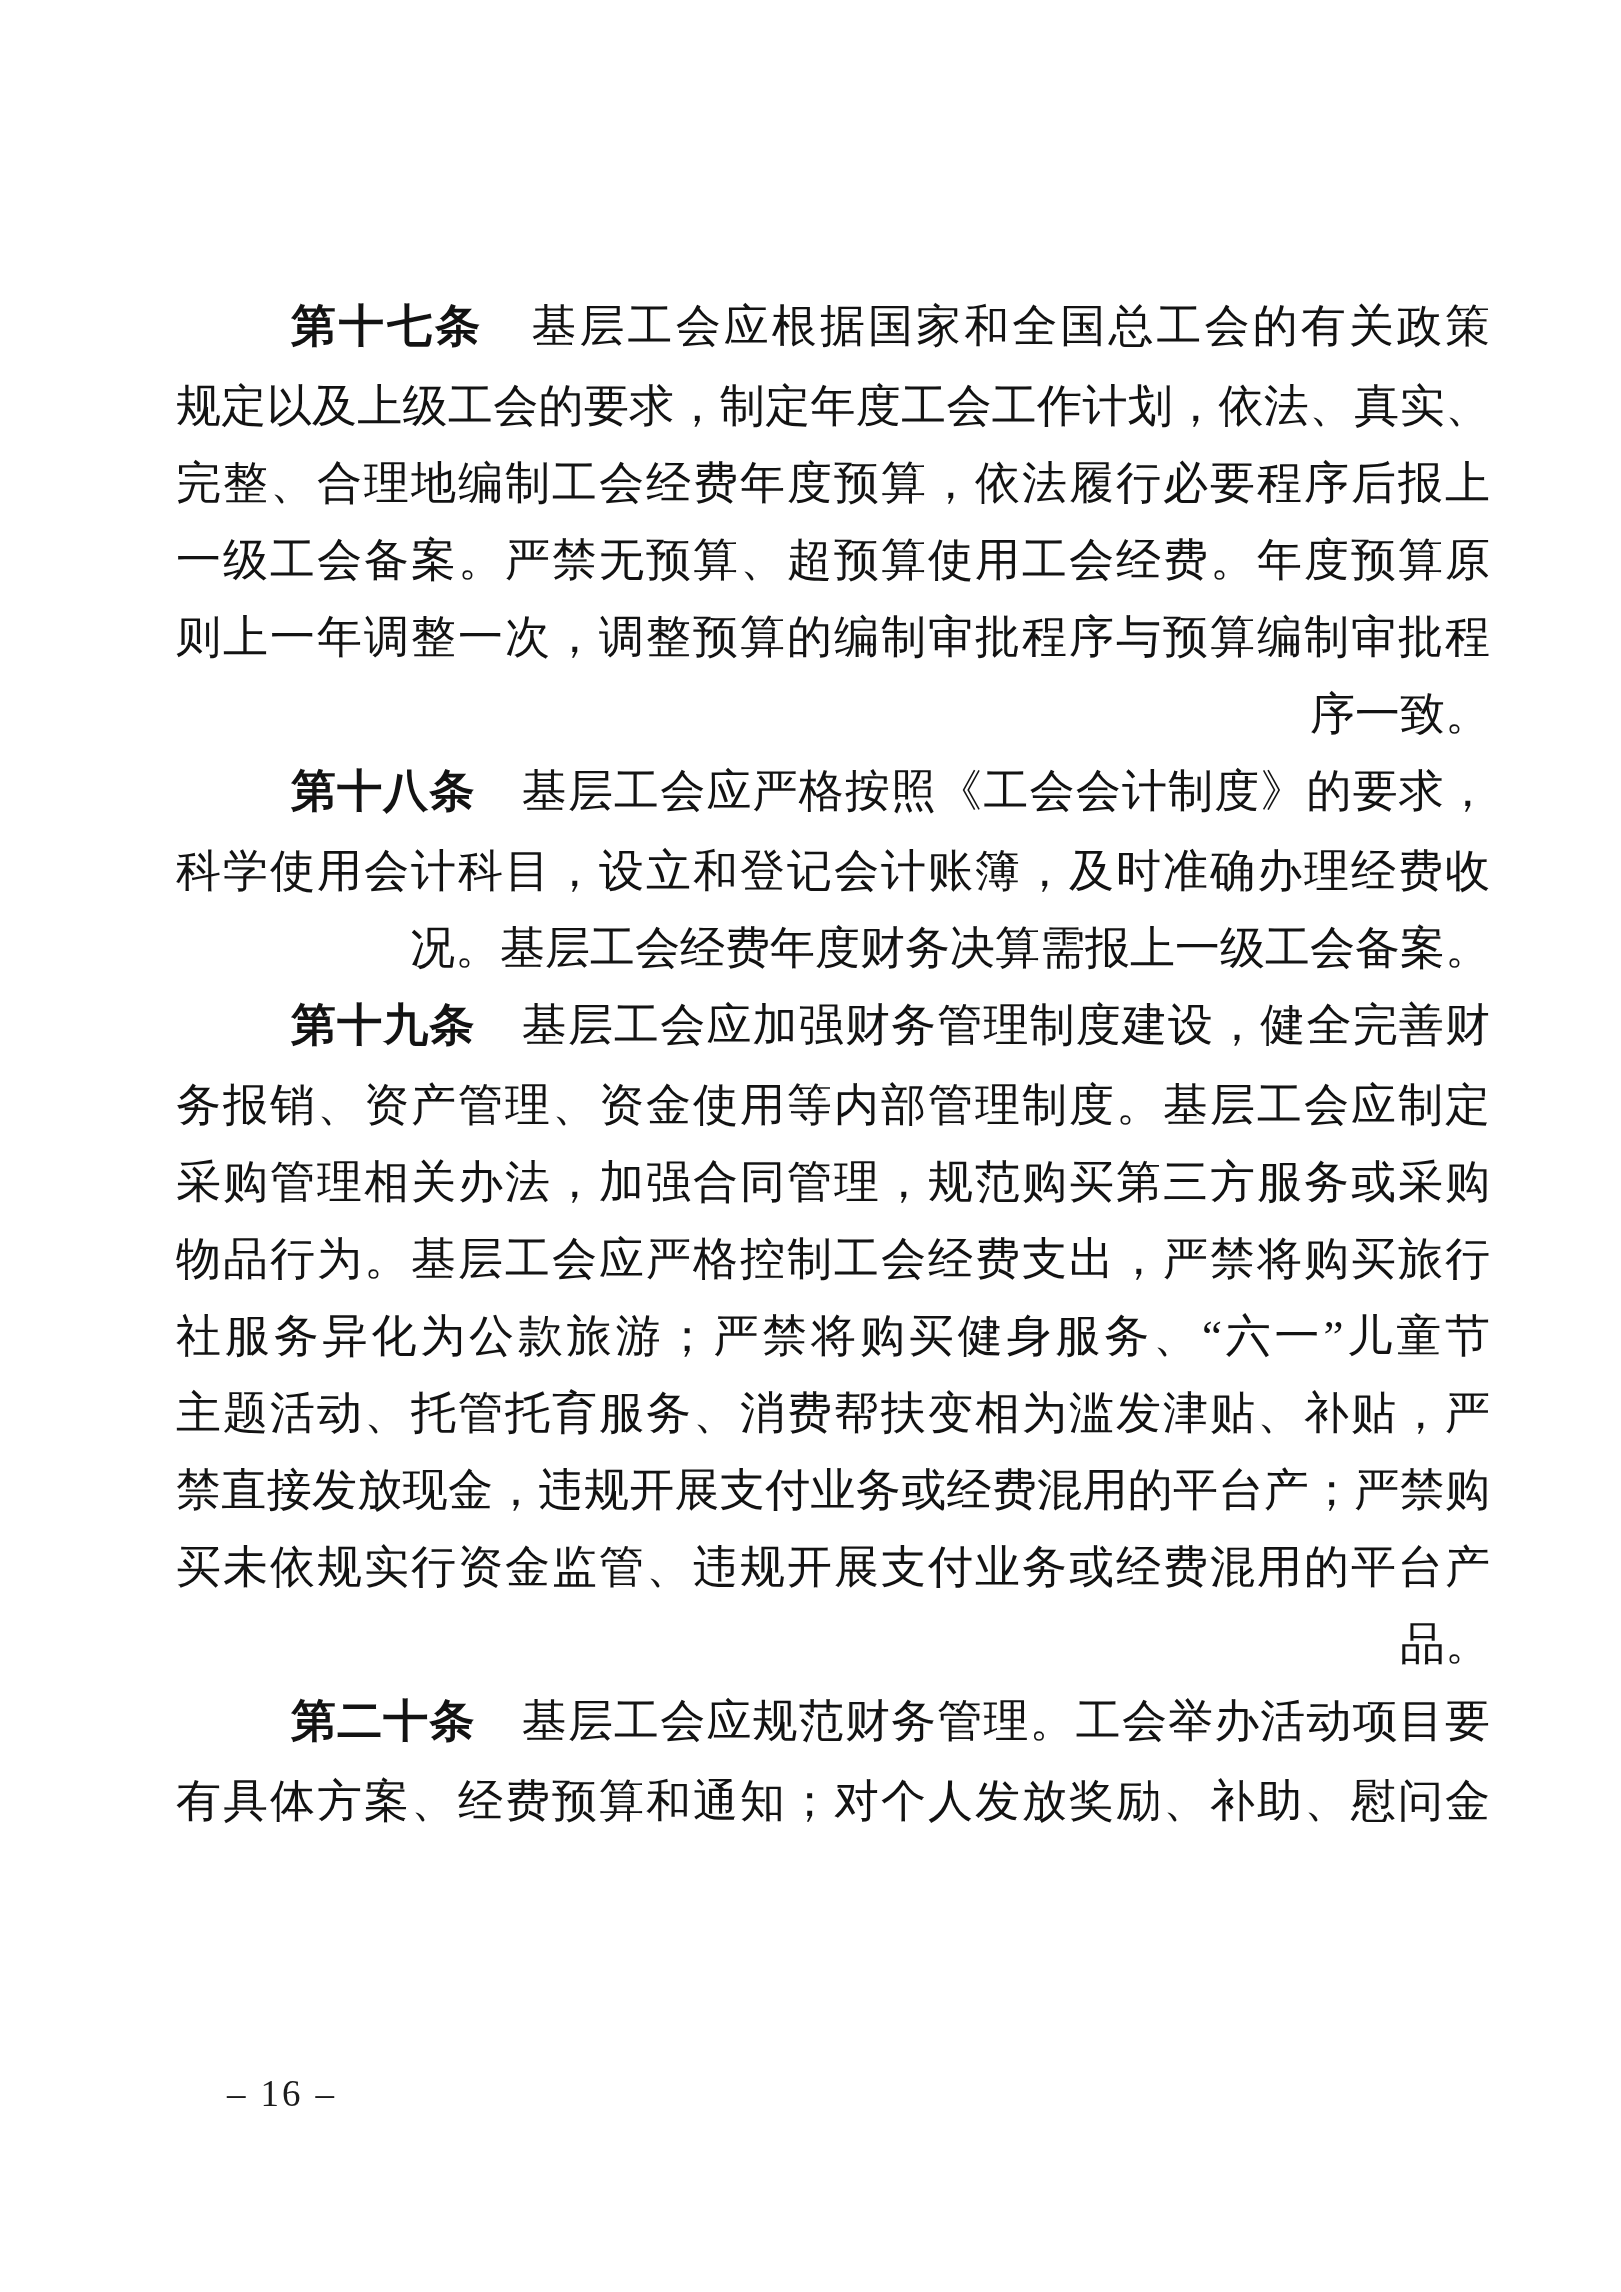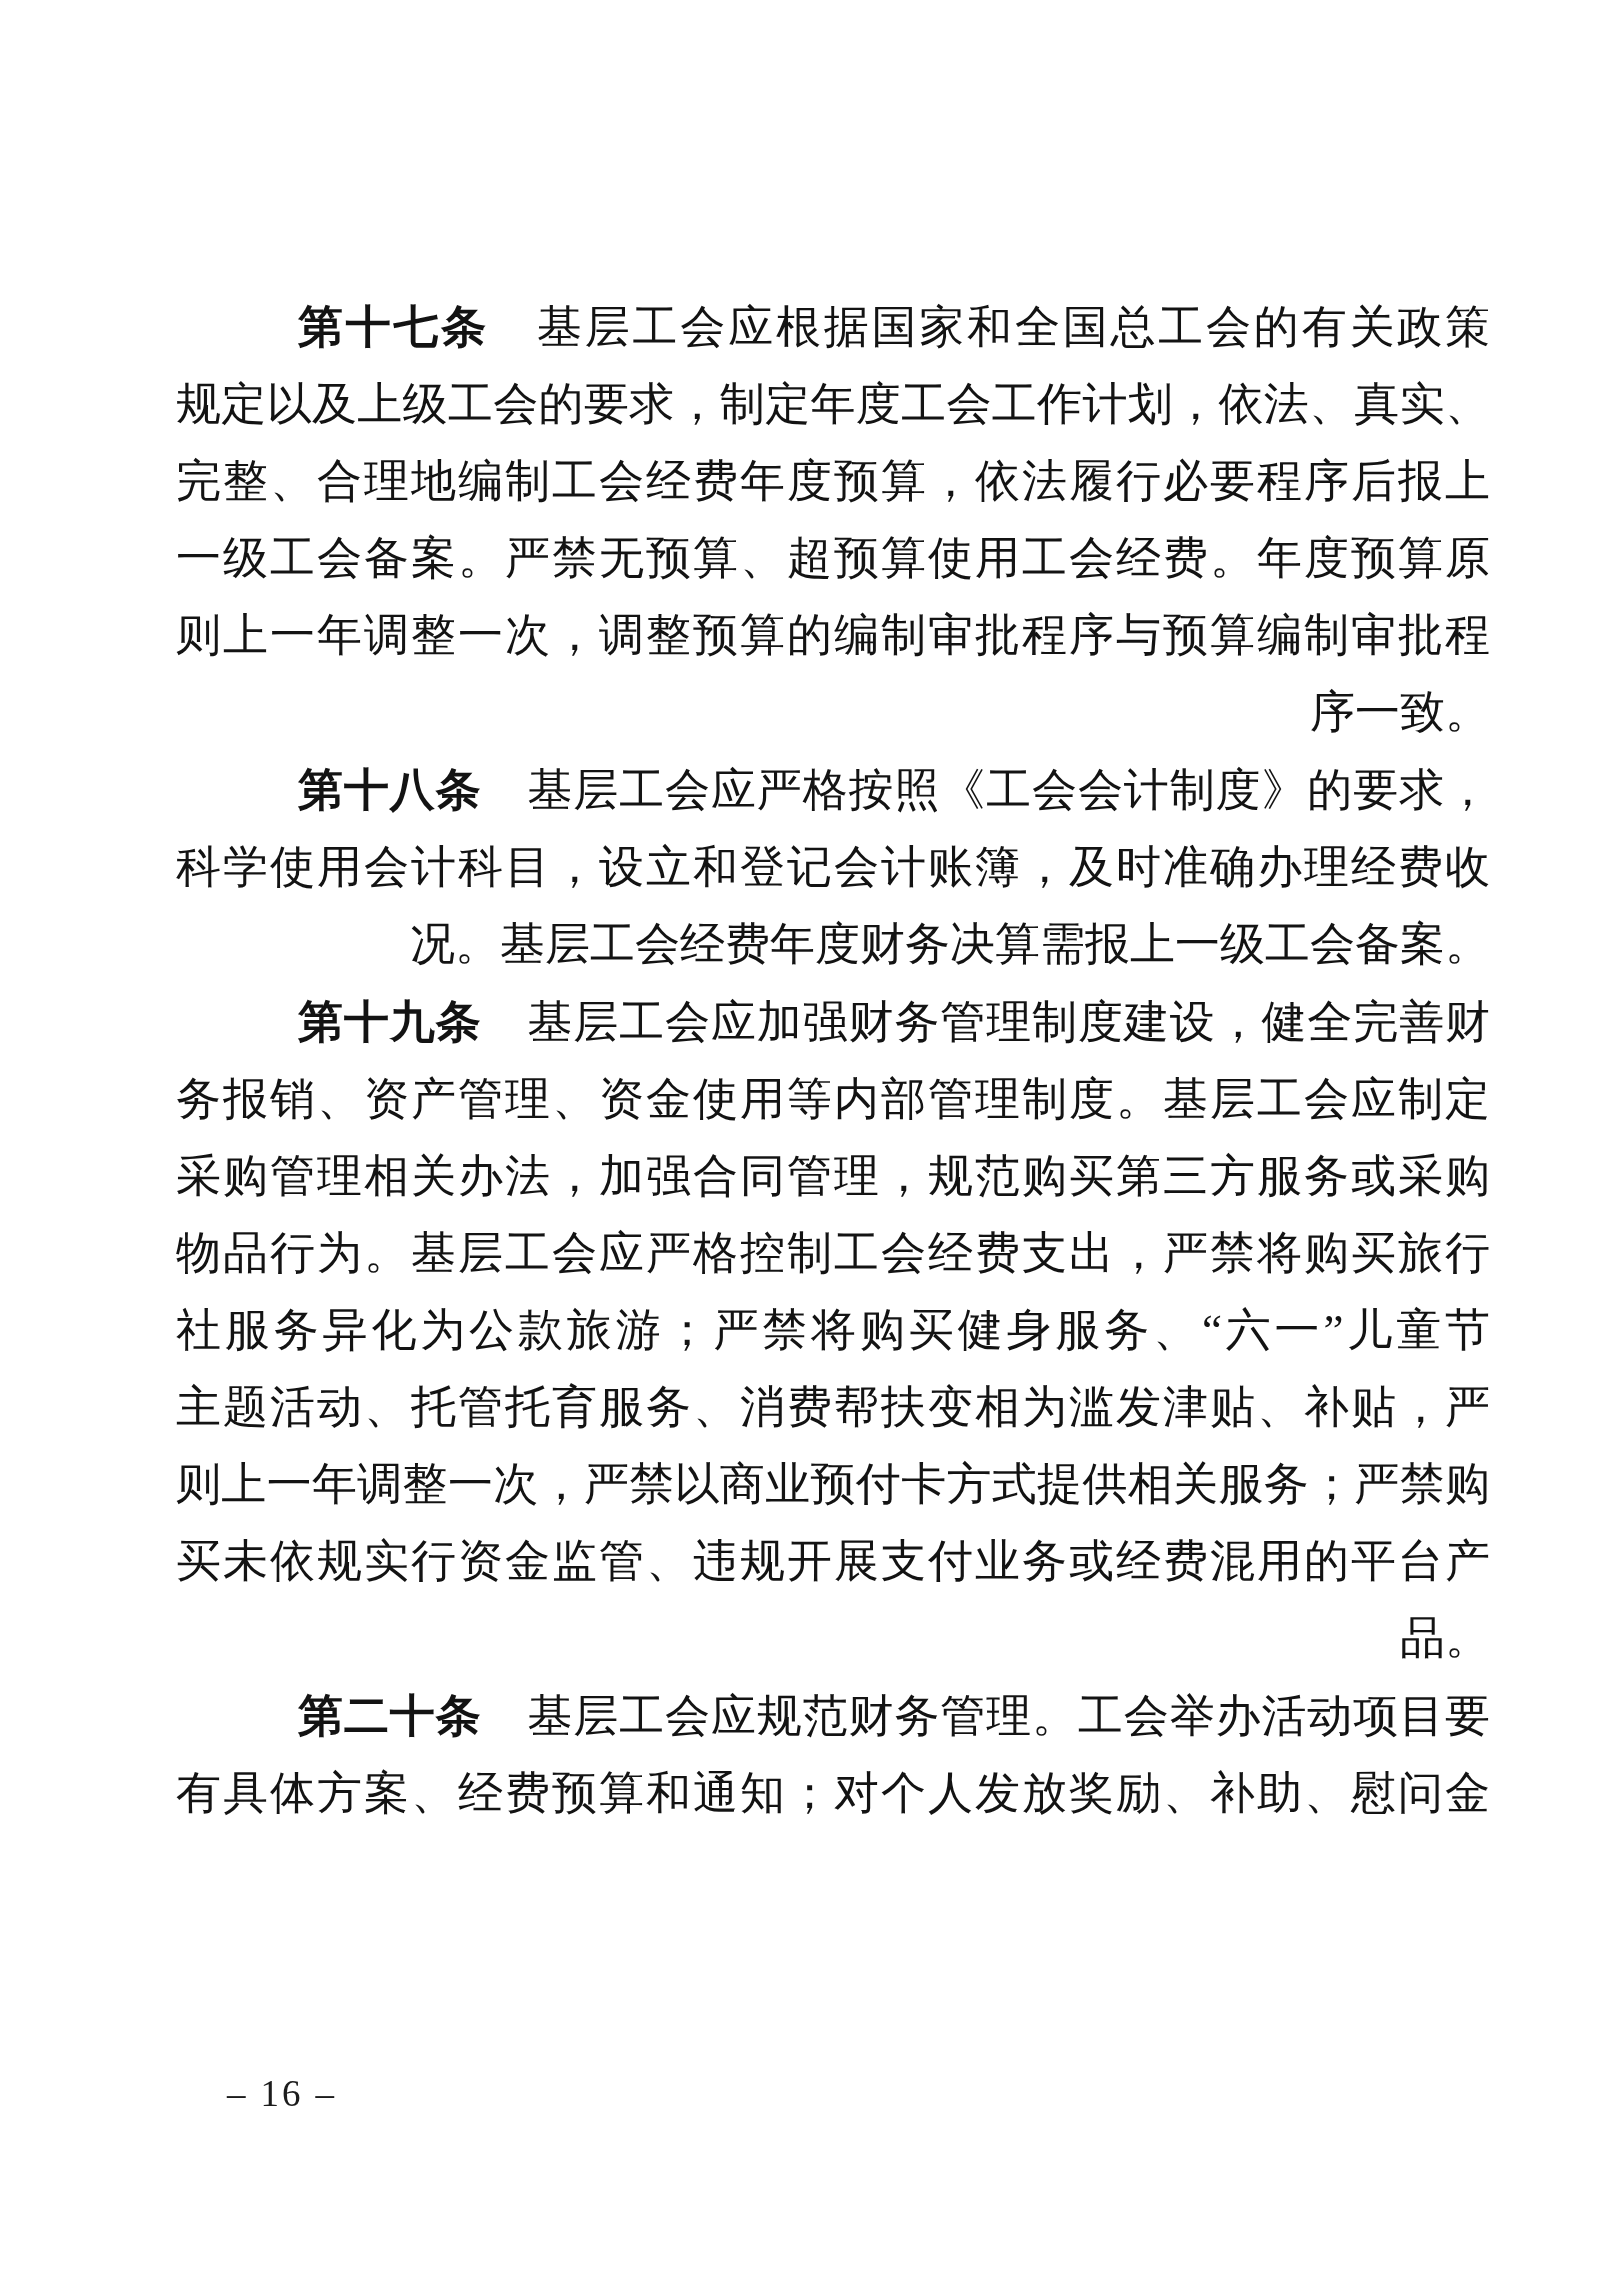--- a/index.html
+++ b/index.html
@@ -32,22 +32,21 @@
   .line.justify {
     text-align: justify;
     text-align-last: justify;
     text-justify: inter-character;
   }
   .line.indent {
     text-indent: 115px;
   }
   .line b {
     font-weight: bold;
-    font-family: Liberation Sans, sans-serif;
-    margin-left: 7px;
+    font-family: Liberation Mono, monospace;
   }
   .page-footer {
     position: absolute;
     left: 227px;
     top: 2070px;
     font-size: 37px;
     line-height: 47px;
     letter-spacing: 2.9px;
     color: #1c1c1c;
     font-family: "Liberation Serif", serif;
@@ -67,21 +66,21 @@
       <div class="line">序一致。</div>
       <div class="line indent justify"><b>第十八条</b>　基层工会应严格按照《工会会计制度》的要求，</div>
       <div class="line justify">科学使用会计科目，设立和登记会计账簿，及时准确办理经费收</div>
       <div class="line">况。基层工会经费年度财务决算需报上一级工会备案。</div>
       <div class="line indent justify"><b>第十九条</b>　基层工会应加强财务管理制度建设，健全完善财</div>
       <div class="line justify">务报销、资产管理、资金使用等内部管理制度。基层工会应制定</div>
       <div class="line justify">采购管理相关办法，加强合同管理，规范购买第三方服务或采购</div>
       <div class="line justify">物品行为。基层工会应严格控制工会经费支出，严禁将购买旅行</div>
       <div class="line justify">社服务异化为公款旅游；严禁将购买健身服务、“六一”儿童节</div>
       <div class="line justify">主题活动、托管托育服务、消费帮扶变相为滥发津贴、补贴，严</div>
-      <div class="line justify">则上一年调整一次，严禁以商业预付卡方式提供相关服务；严禁购</div>
+      <div class="line justify">禁直接发放现金，违规开展支付业务或经费混用的平台产；严禁购</div>
       <div class="line justify">买未依规实行资金监管、违规开展支付业务或经费混用的平台产</div>
       <div class="line">品。</div>
       <div class="line indent justify"><b>第二十条</b>　基层工会应规范财务管理。工会举办活动项目要</div>
       <div class="line justify">有具体方案、经费预算和通知；对个人发放奖励、补助、慰问金</div>
     </div>
 
   <div class="page-footer">– 16 –</div>
 
 </div>
 

